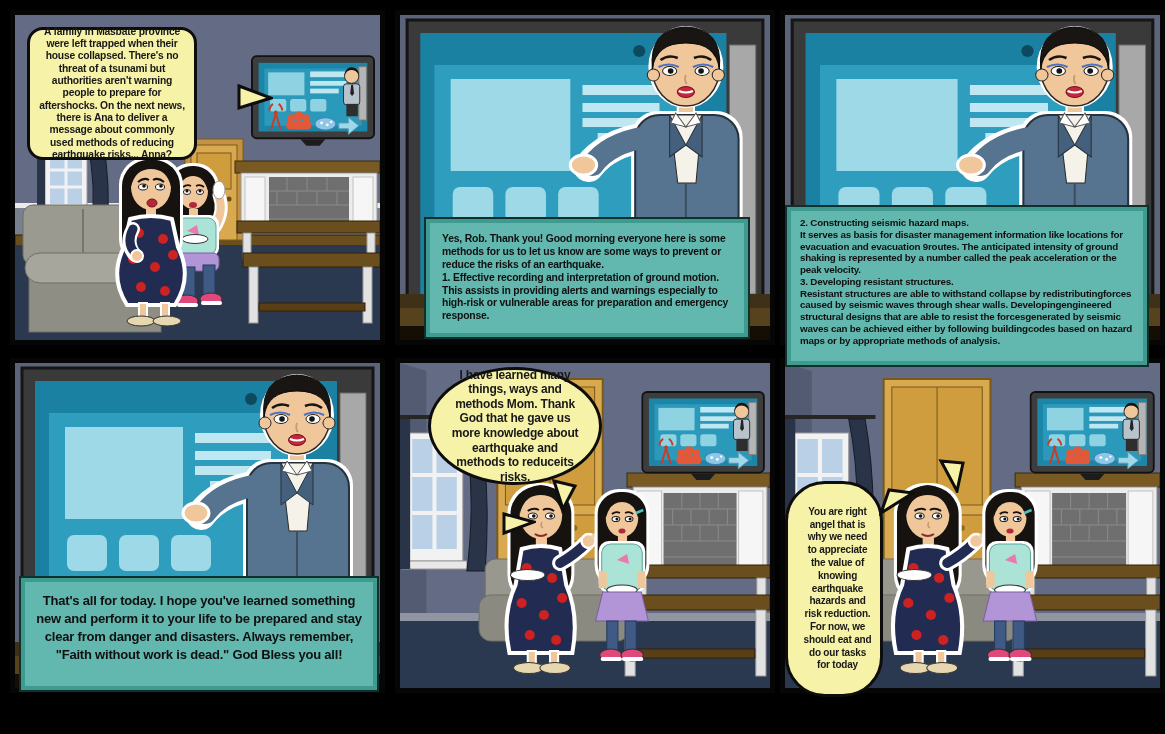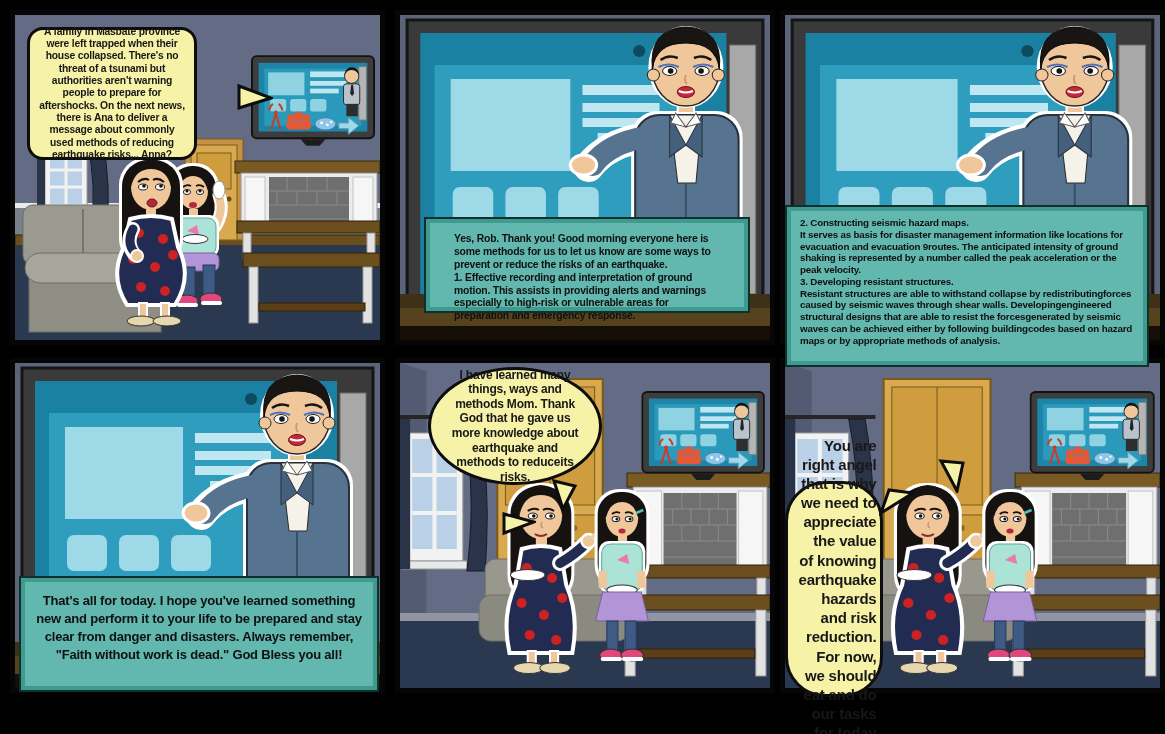--- a/index.html
+++ b/index.html
@@ -18,36 +18,36 @@
           display:flex;align-items:center;justify-content:center;
           text-align:center;box-sizing:border-box;}
   .tail{position:absolute;z-index:6;}
   .textbox{position:absolute;z-index:5;background:#62b7ae;border:4px solid #3f9a90;
            outline:2px solid #10302c;color:#101010;font-weight:bold;letter-spacing:-0.2px;
            text-align:left;box-sizing:border-box;white-space:pre-line;}
   
   .b1{left:12px;top:12px;width:170px;height:133px;border-radius:16px;
       font-size:10.3px;line-height:1.2;padding:6px 8px;}
   
-  .tb2{left:26px;top:204px;width:322px;height:92px;font-size:10.4px;line-height:1.24;padding:10px 24px;}
+  .tb2{left:26px;top:204px;width:322px;height:118px;font-size:10.4px;line-height:1.24;padding:10px 12px;}
   
   .tb3{left:2px;top:164px;width:360px;height:158px;font-size:9.8px;line-height:1.2;padding:6px 9px;margin-top:28px;}
   
   .tb4{left:6px;top:215px;width:356px;height:112px;font-size:13px;line-height:1.38;
        padding:10px 6px;text-align:center;}
   
   .b5a{left:28px;top:4px;width:174px;height:118px;border-radius:50%;
        font-size:12px;line-height:1.22;padding:12px 18px;}
   .b5b{left:4px;top:140px;width:104px;height:198px;border-radius:46px;
        font-size:9.5px;line-height:1.24;padding:10px 9px;}
   
   .b6a{left:48px;top:20px;width:162px;height:80px;border-radius:50%;
        font-size:10.3px;line-height:1.22;padding:10px 14px;}
   .b6b{left:0px;top:118px;width:98px;height:216px;border-radius:40px;
-       font-size:15px;line-height:1.28;padding:12px 8px 12px 15px;text-align:right;}
+       font-size:10px;line-height:1.28;padding:12px 8px 12px 15px;text-align:center;}
 </style>
 </head>
 <body>
 
 <svg width="0" height="0" style="position:absolute" aria-hidden="true">
 <defs>
 
 <symbol id="tvnews" viewBox="0 0 130 96">
   <g>
     <rect x="1" y="1" width="128" height="86" rx="5" fill="#3d3d3d" stroke="#121212" stroke-width="2"></rect>

